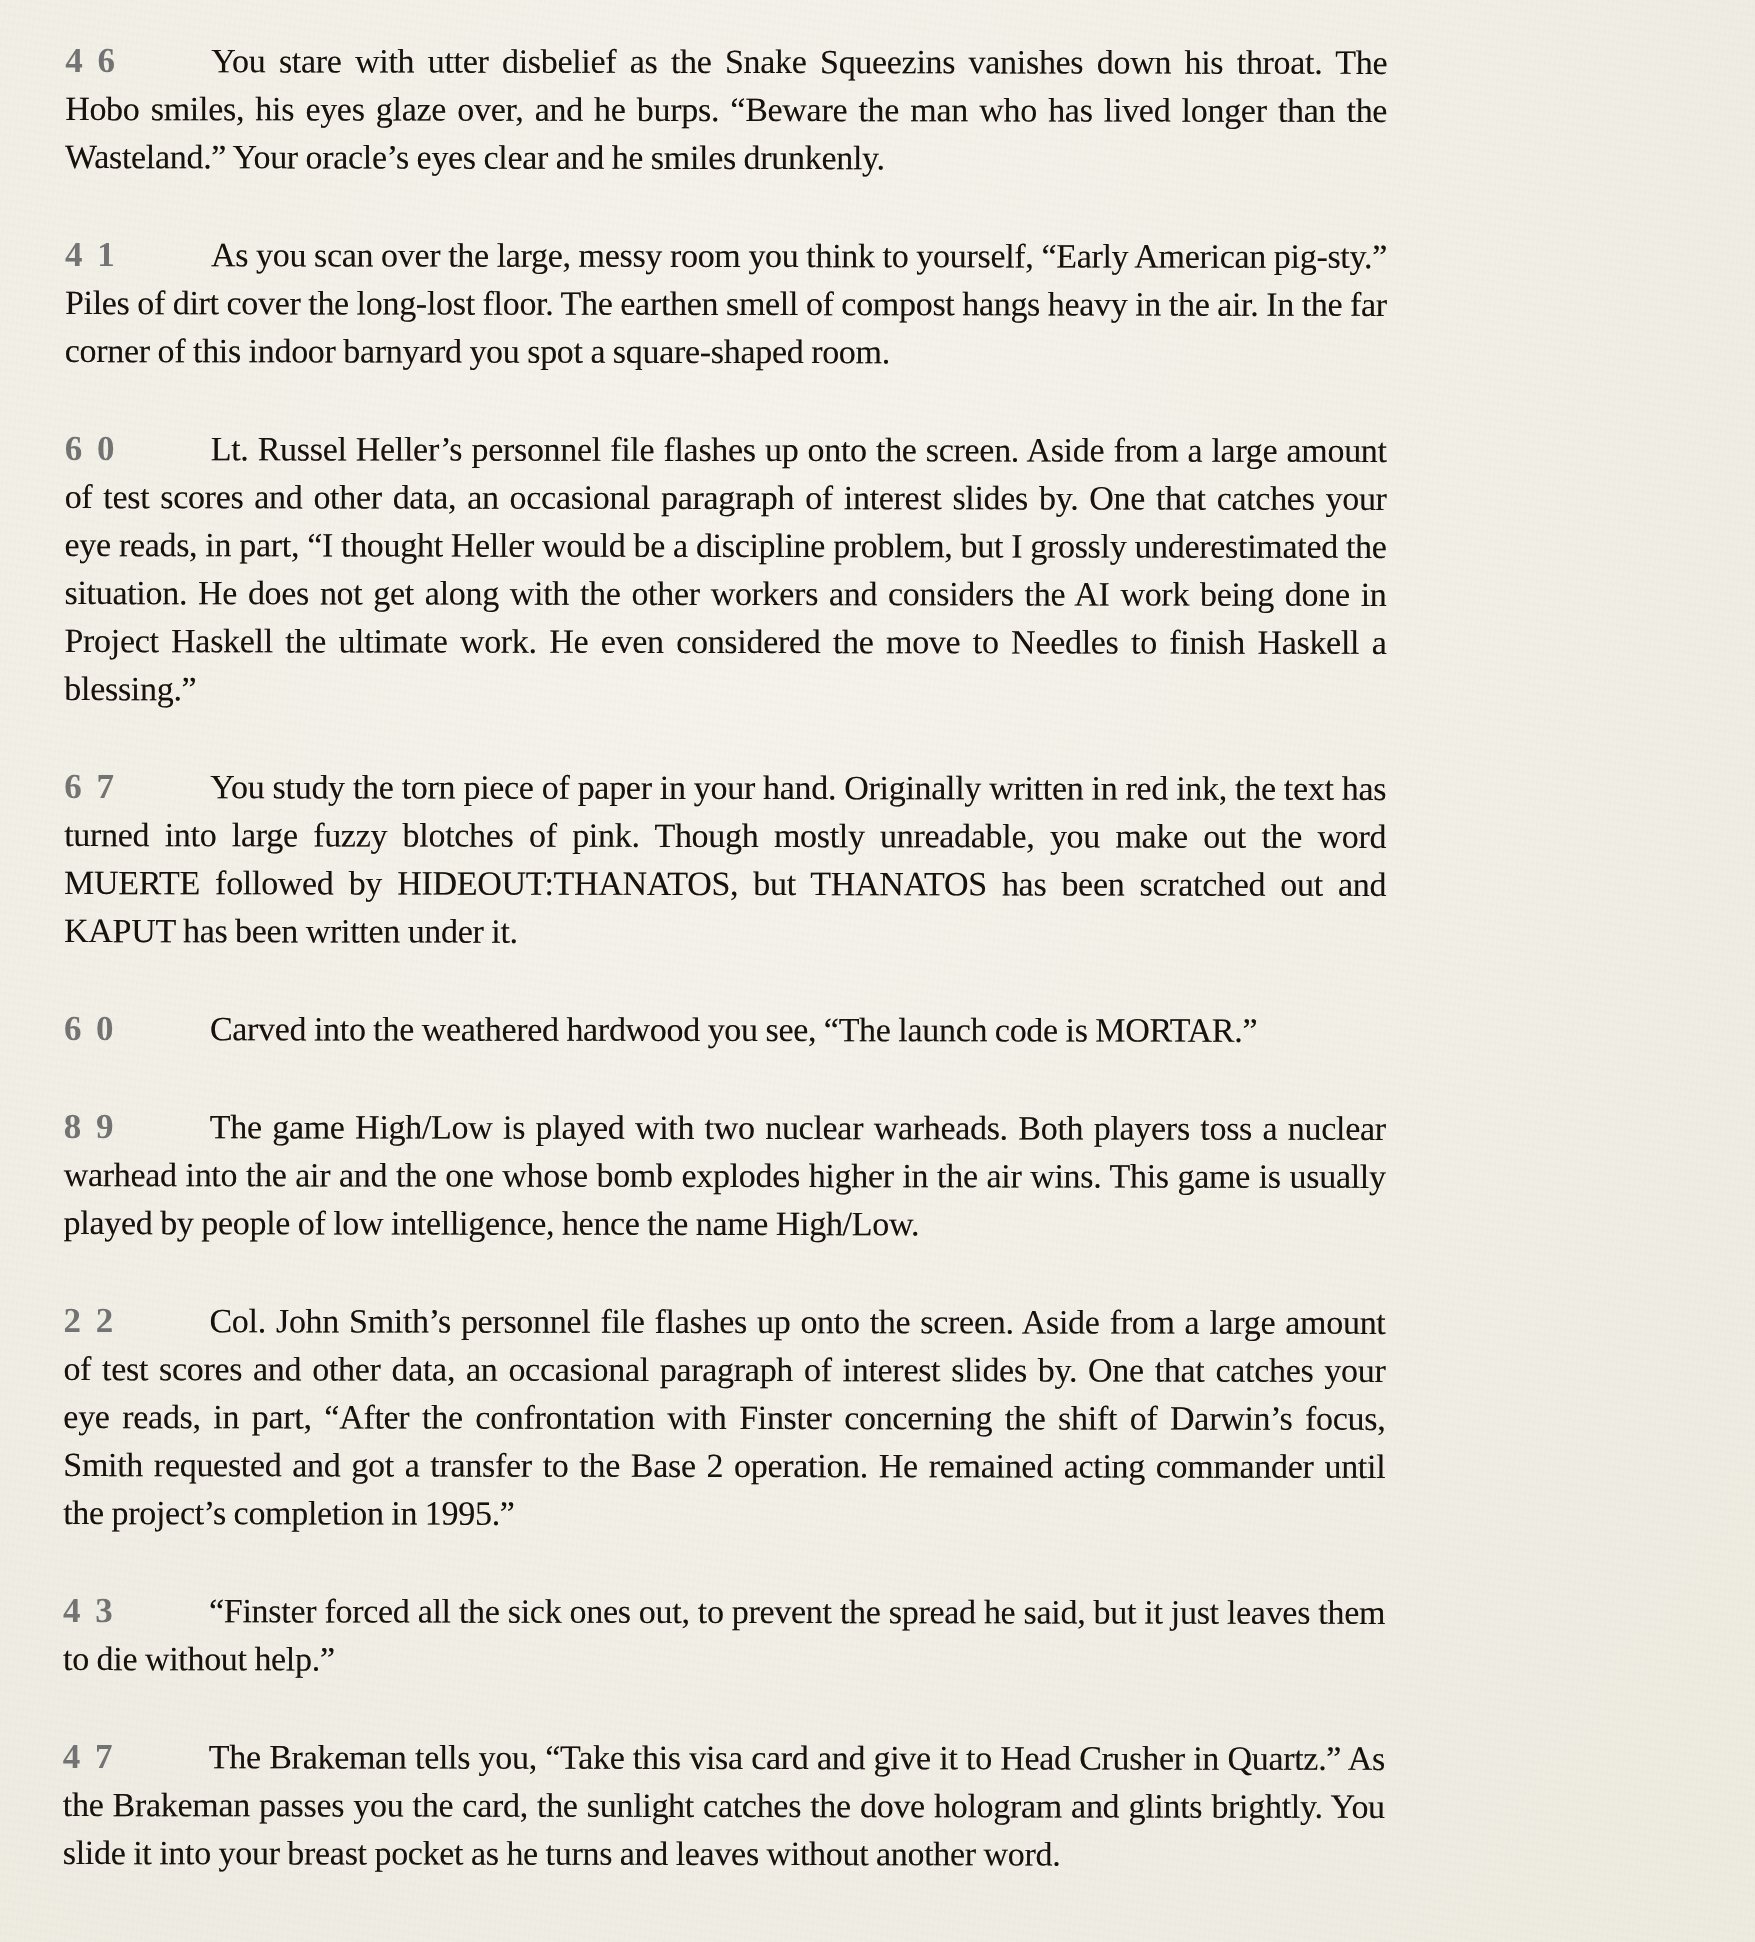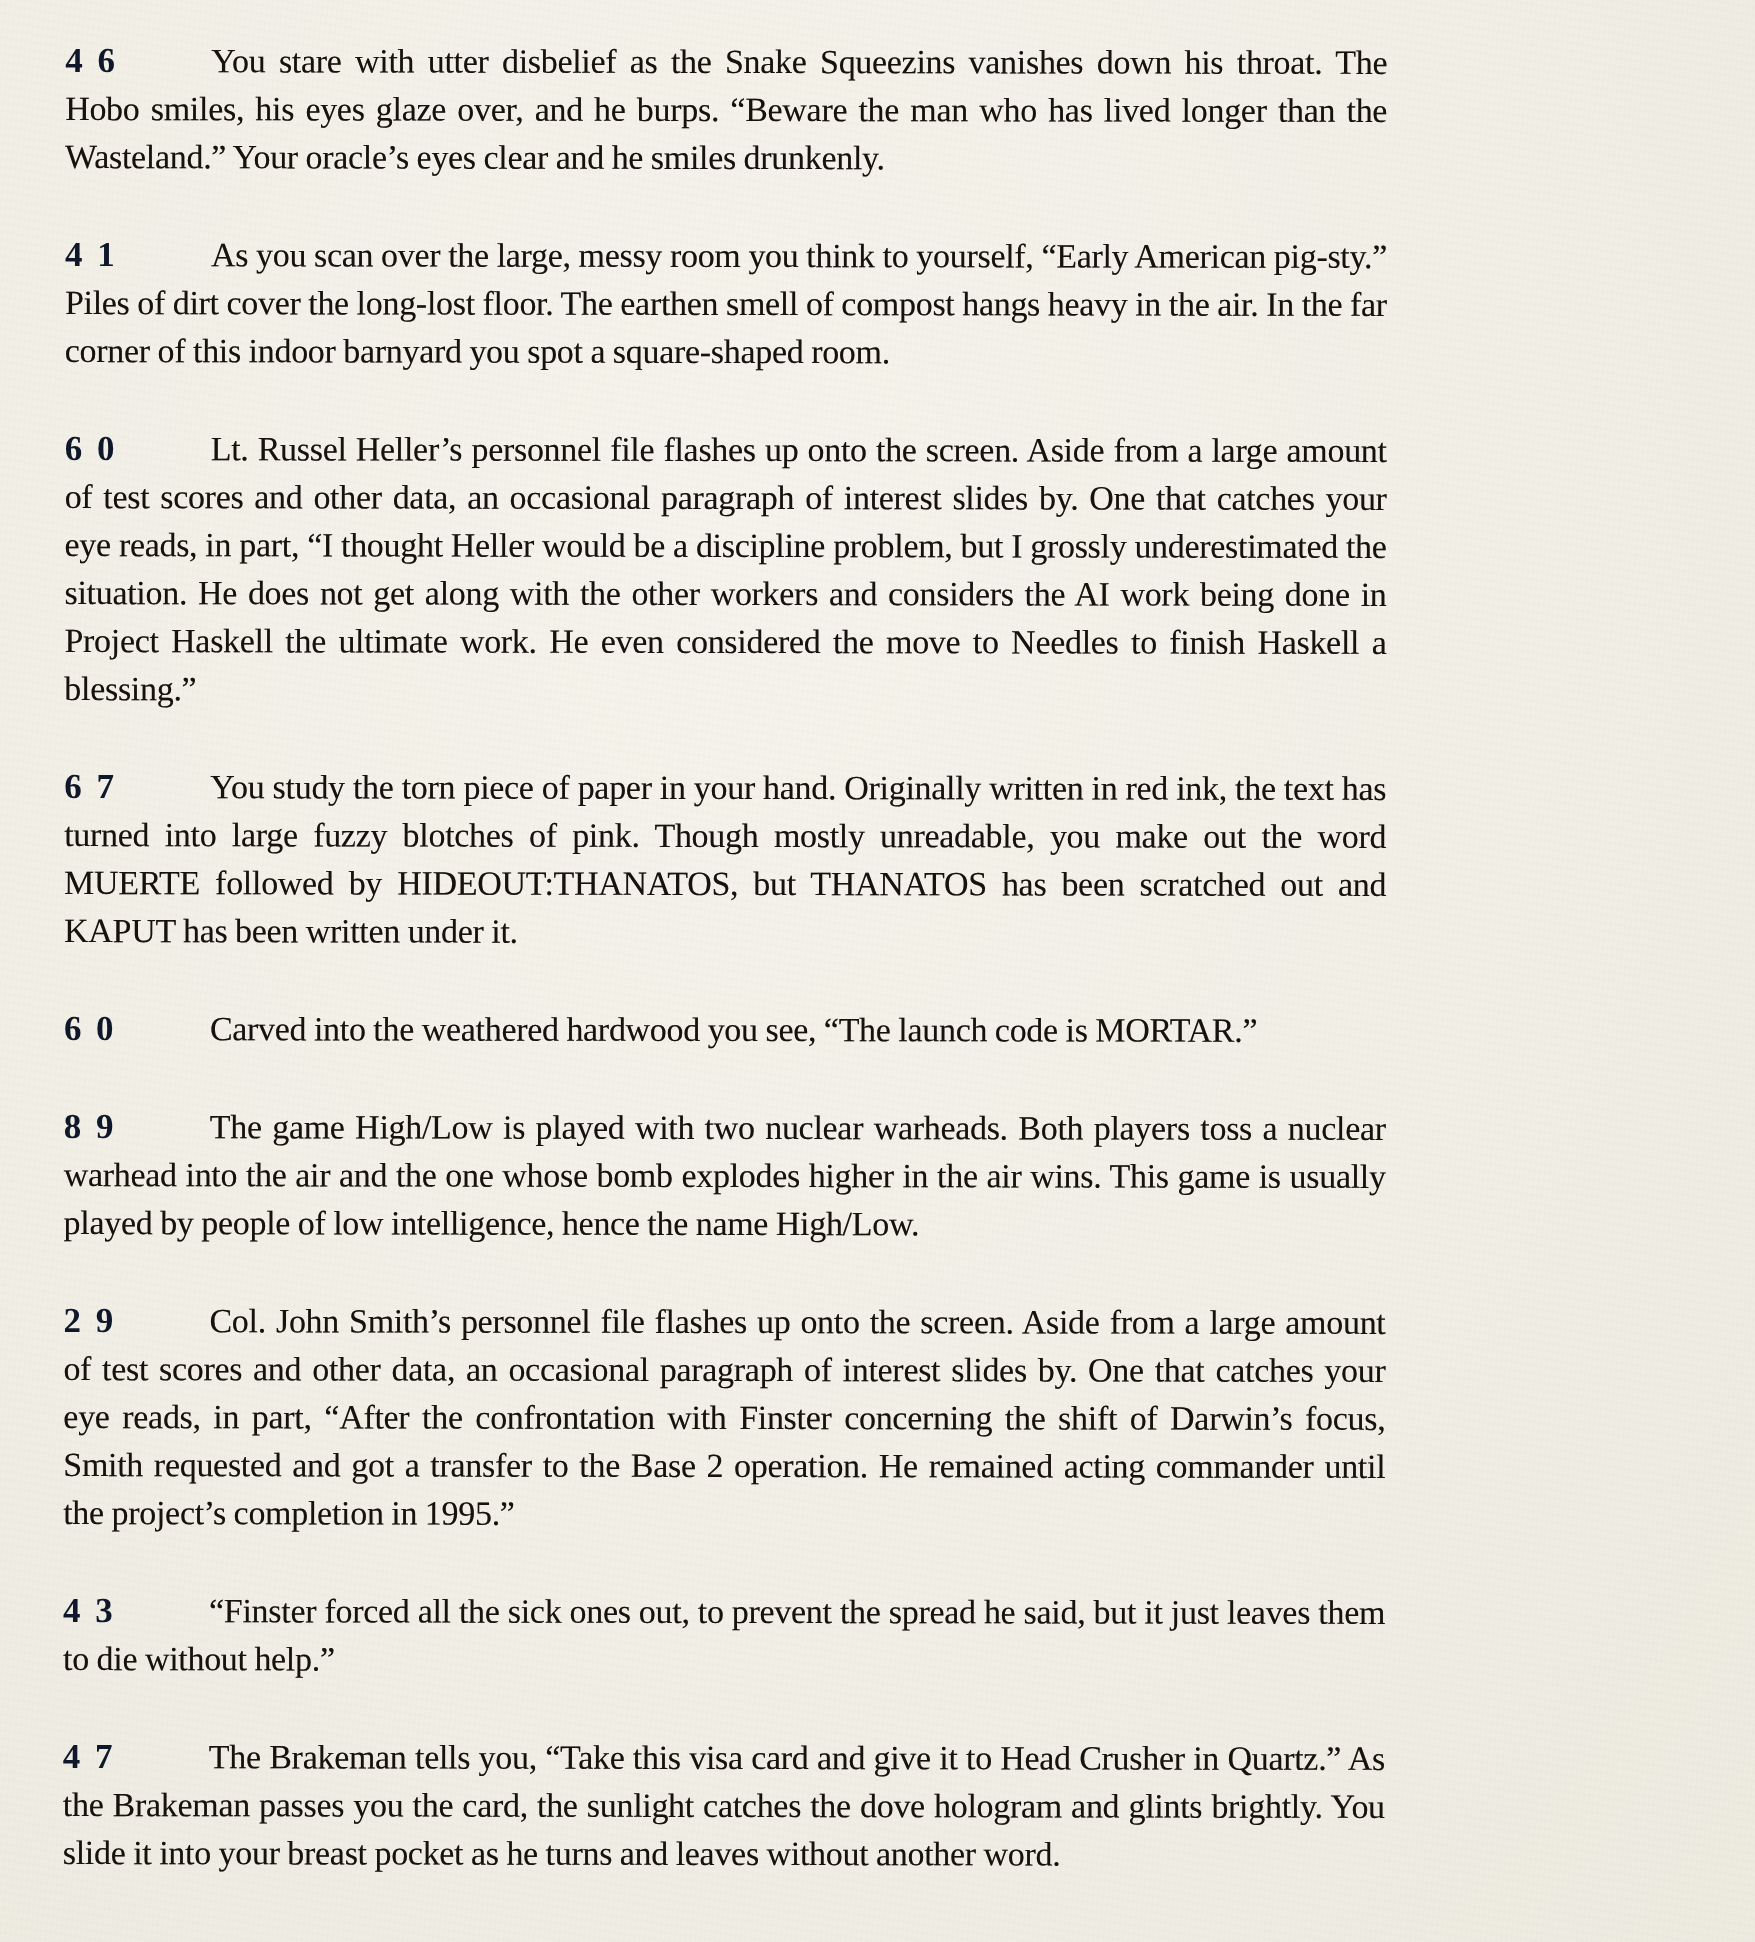--- a/index.html
+++ b/index.html
@@ -34,21 +34,21 @@
     margin-bottom: 0;
   }
   .num {
     position: absolute;
     left: 0;
     top: 0;
     font-weight: bold;
     font-size: 35px;
     line-height: 48px;
     letter-spacing: 0.42em;
-    color: #0f172a;
+    color: #737373;
   }
   .body {
     margin: 0;
     font-size: 34px;
     line-height: 48px;
     text-align: justify;
     text-indent: 146px;
     letter-spacing: -0.3px;
     word-spacing: -0.5px;
     text-shadow: 0 0 0.6px rgba(25, 18, 10, 0.45);
@@ -83,21 +83,21 @@
     <span class="num">60</span>
     <p class="body">Carved into the weathered hardwood you see, “The launch code is MORTAR.”</p>
   </section>
 
   <section class="entry">
     <span class="num">89</span>
     <p class="body">The game High/Low is played with two nuclear warheads. Both players toss a nuclear warhead into the air and the one whose bomb explodes higher in the air wins. This game is usually played by people of low intelligence, hence the name High/Low.</p>
   </section>
 
   <section class="entry">
-    <span class="num">29</span>
+    <span class="num">22</span>
     <p class="body">Col. John Smith’s personnel file flashes up onto the screen. Aside from a large amount of test scores and other data, an occasional paragraph of interest slides by. One that catches your eye reads, in part, “After the confrontation with Finster concerning the shift of Darwin’s focus, Smith requested and got a transfer to the Base 2 operation. He remained acting commander until the project’s completion in 1995.”</p>
   </section>
 
   <section class="entry">
     <span class="num">43</span>
     <p class="body">“Finster forced all the sick ones out, to prevent the spread he said, but it just leaves them to die without help.”</p>
   </section>
 
   <section class="entry">
     <span class="num">47</span>

